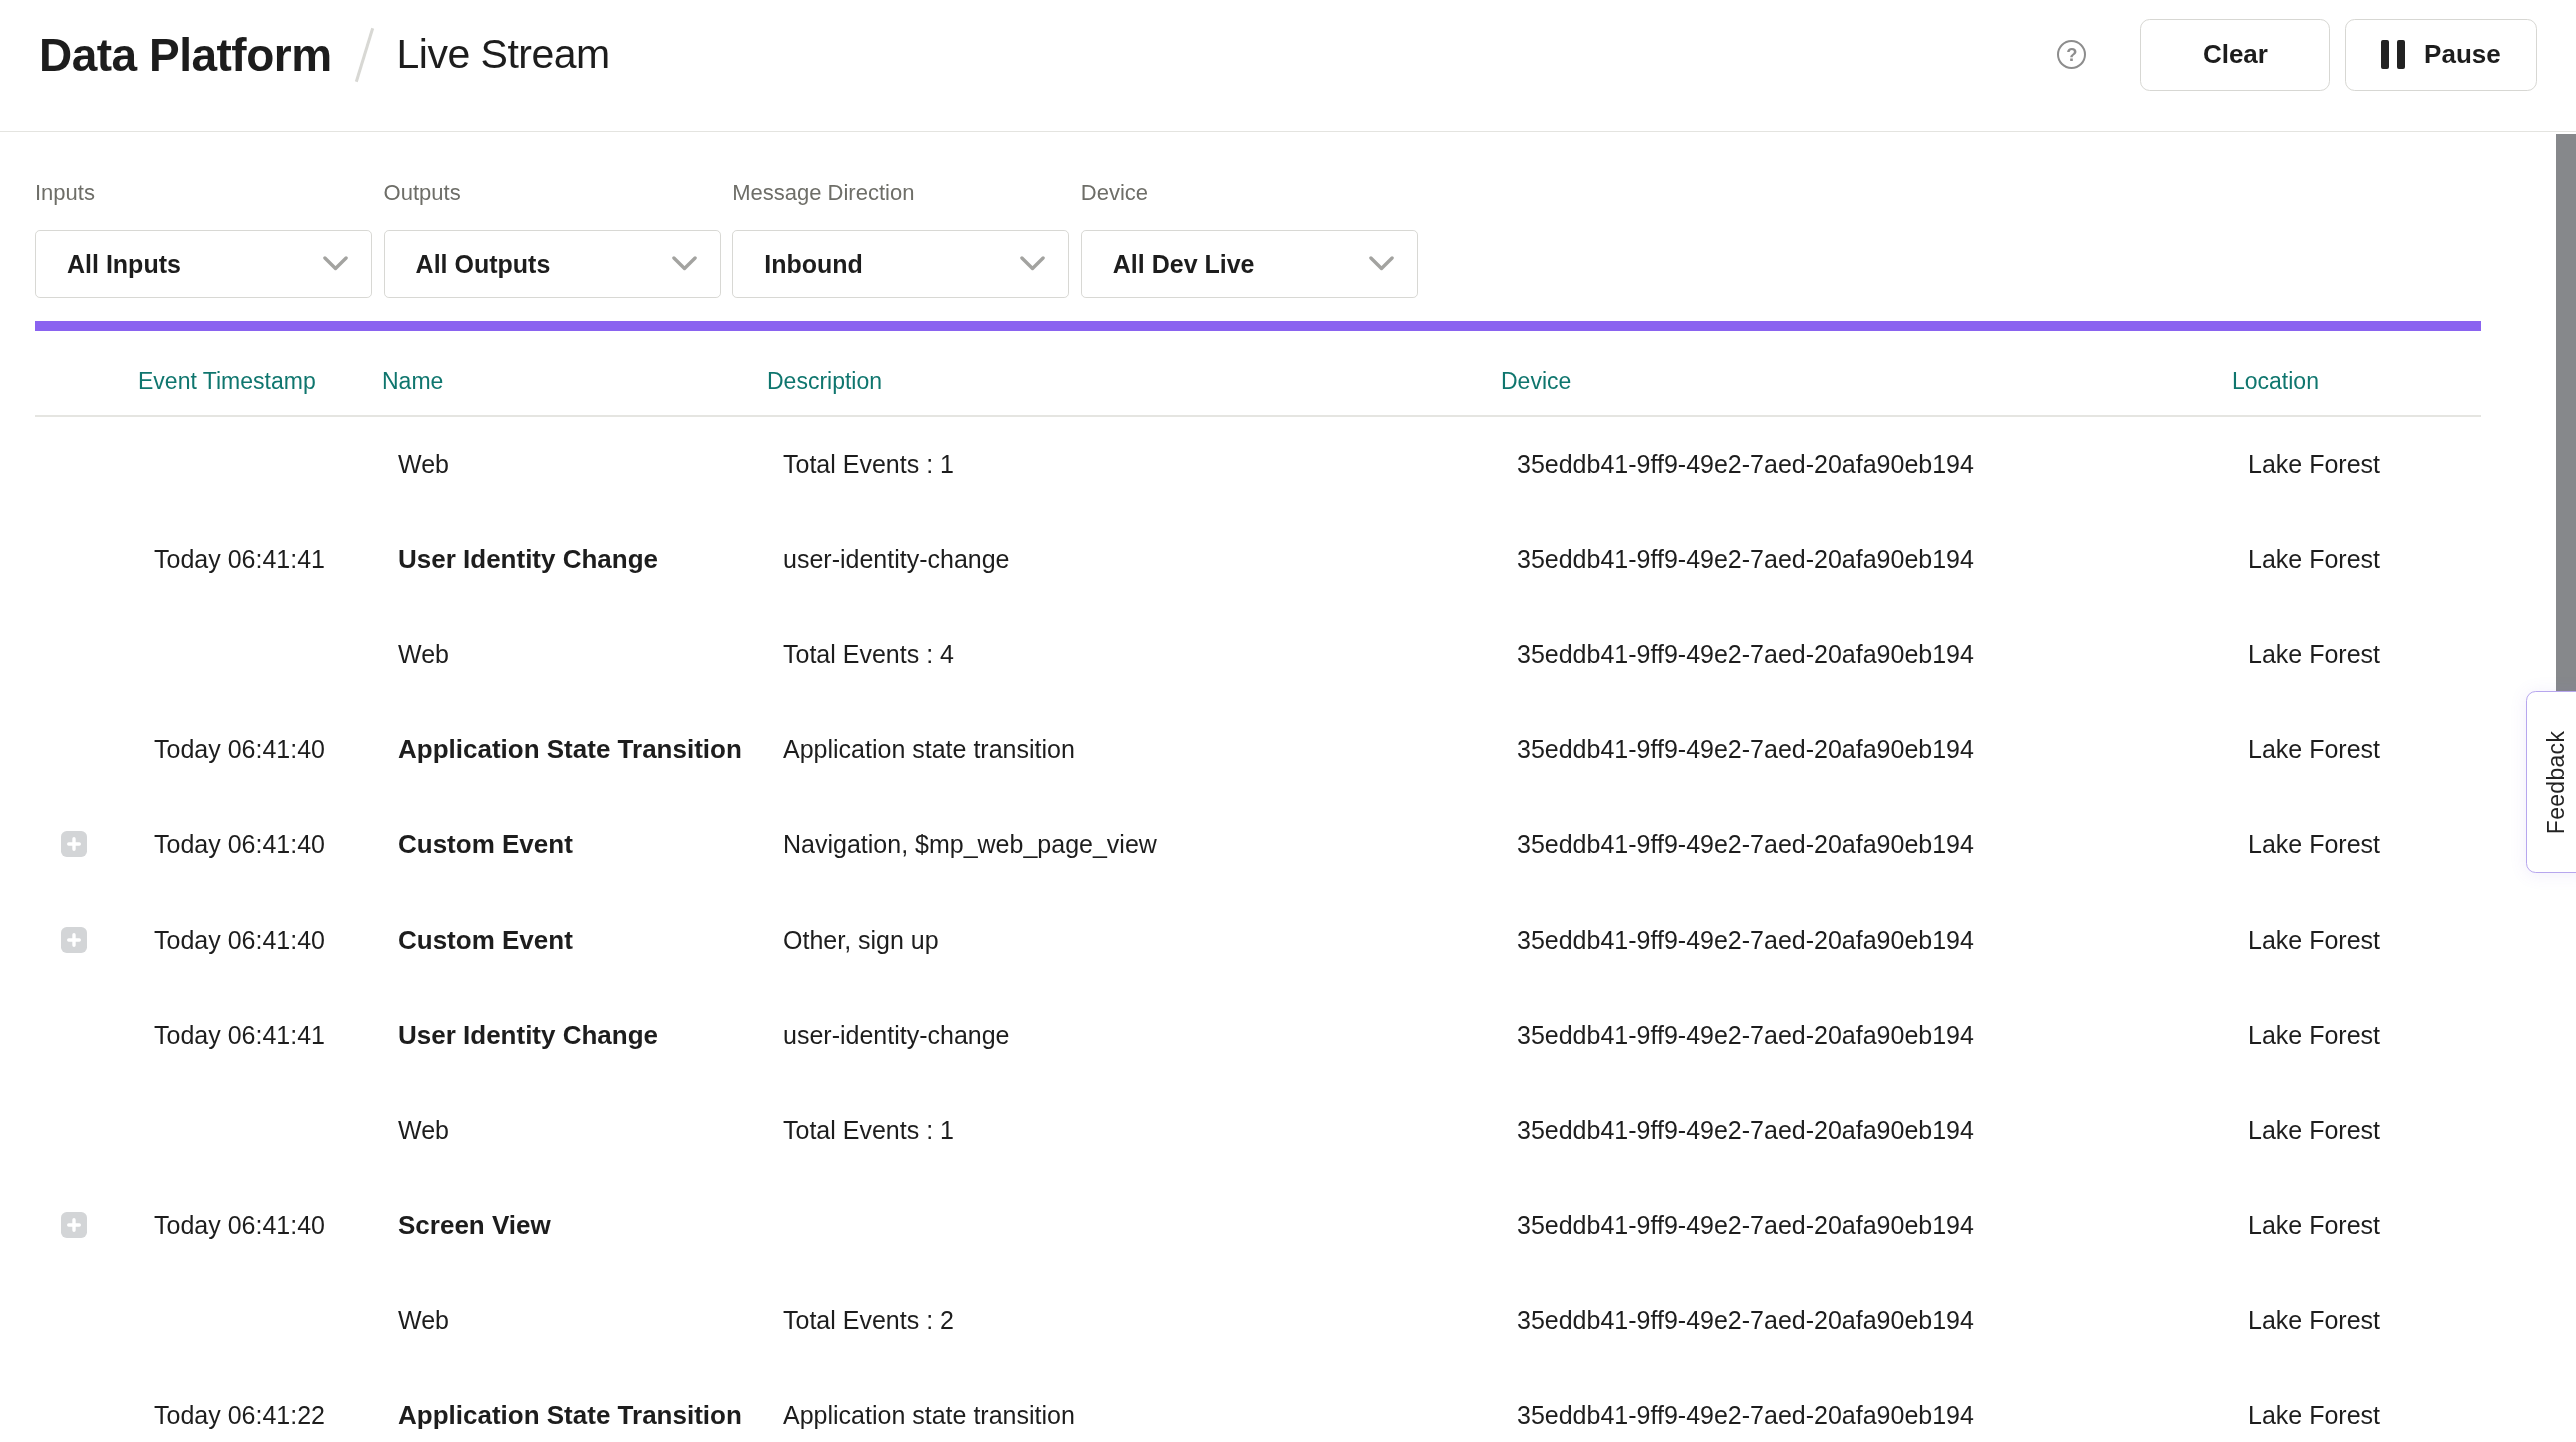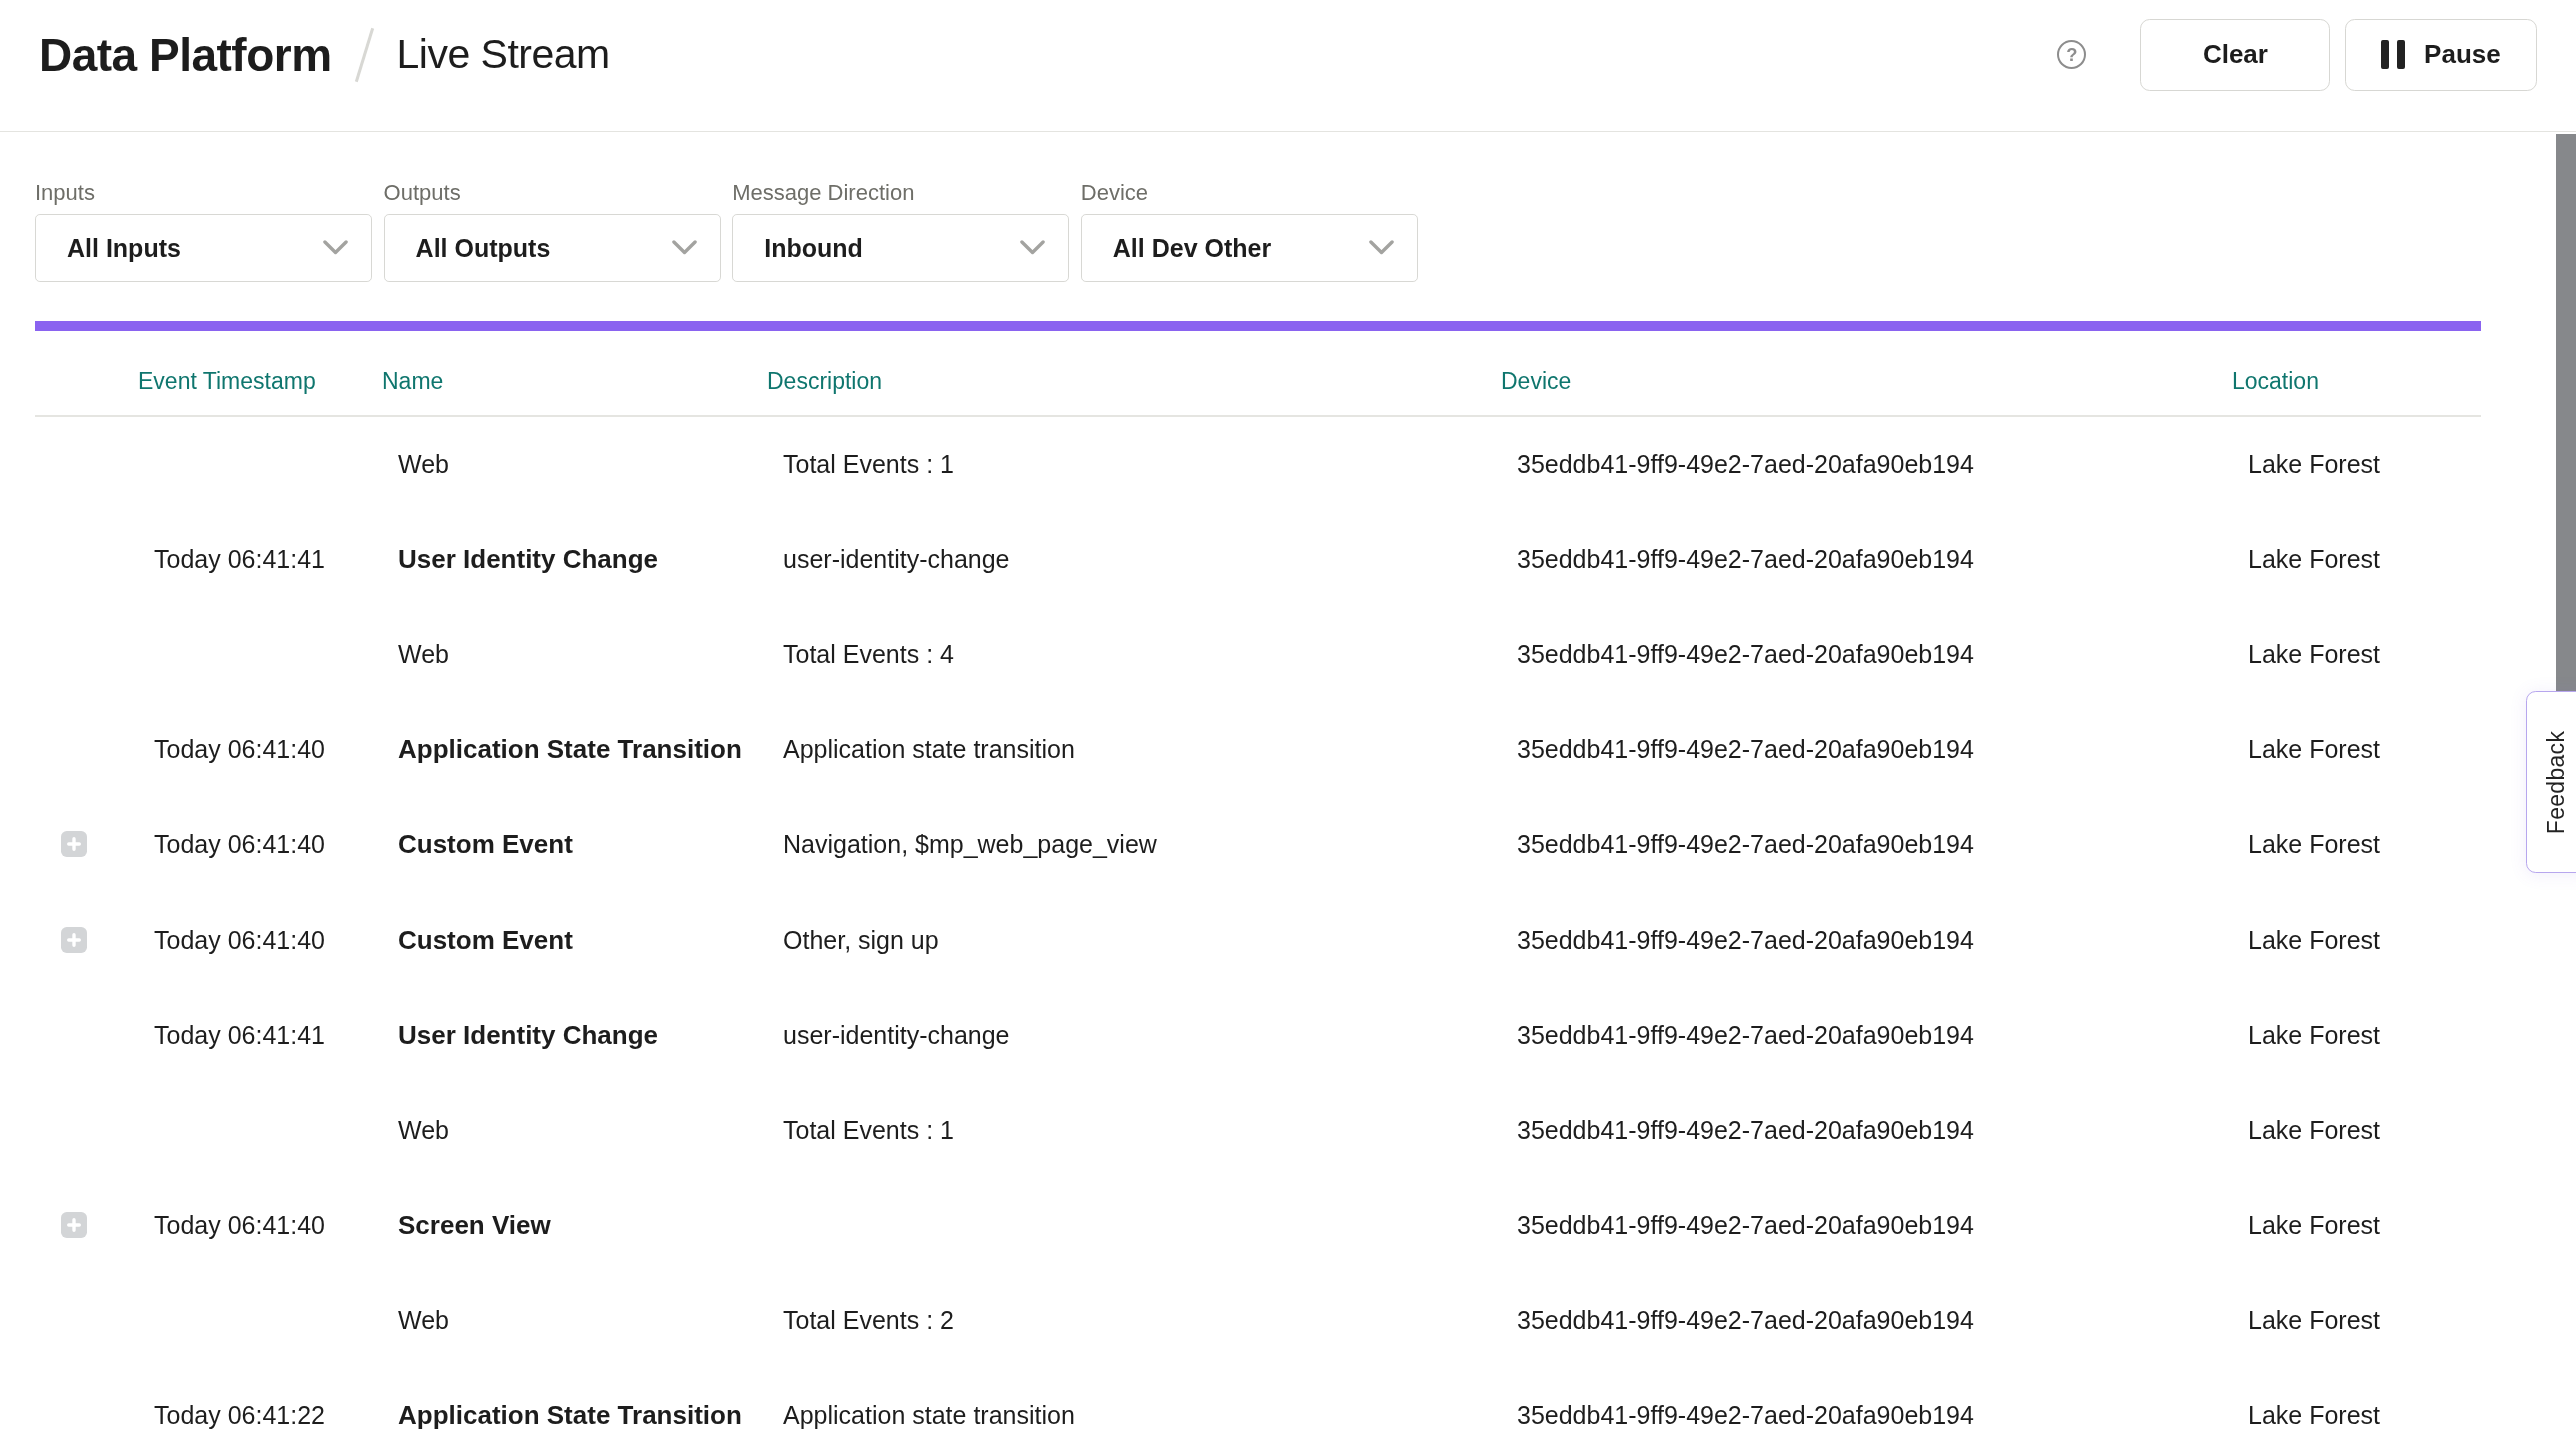--- a/index.html
+++ b/index.html
@@ -19,21 +19,21 @@
        color:#1d1d1d;display:flex;align-items:center;justify-content:center;font-family:inherit;box-sizing:border-box;cursor:pointer;}
   .btn-clear{width:190px;margin-right:14.6px;}
   .btn-pause{width:192px;gap:19.4px;}
   .pause-ic{display:flex;gap:7.8px;}
   .pause-ic i{display:block;width:7.8px;height:29px;background:#222;border-radius:1.9px;}
 
   
   .filters{position:absolute;top:132px;left:35px;display:flex;gap:11.6px;}
   .fgroup{width:337px;}
   .flabel{margin-top:47px;font-size:22px;line-height:27px;color:#6e6e68;}
-  .fbox{margin-top:8px;height:68px;border:1.9px solid #d8d8d4;border-radius:4.9px;background:#fff;box-sizing:border-box;
+  .fbox{margin-top:24px;height:68px;border:1.9px solid #d8d8d4;border-radius:4.9px;background:#fff;box-sizing:border-box;
         display:flex;align-items:center;justify-content:space-between;padding:0 23px 0 31px;cursor:pointer;}
   .fvalue{font-size:25px;font-weight:700;white-space:nowrap;}
 
   
   .progress{position:absolute;left:35px;top:321px;width:2446px;height:9.7px;background:#8a63f0;}
 
   
   .thead span{position:absolute;top:368px;font-size:23px;color:#0f766e;white-space:nowrap;}
   .h-ts{left:138px;} .h-name{left:382px;} .h-desc{left:767px;} .h-dev{left:1501px;} .h-loc{left:2232px;}
   .thead-border{position:absolute;left:35px;top:415px;width:2446px;height:1.9px;background:#e5e5e1;}
@@ -102,21 +102,21 @@
       <div class="fbox">
         <span class="fvalue">Inbound</span>
         <svg width="25" height="15.5" viewBox="0 0 26 16">
             <path d="M2 2l11 11L24 2" fill="none" stroke="#a3a3a0" stroke-width="3.5" stroke-linecap="round" stroke-linejoin="round"></path>
           </svg>
       </div>
     </div>
     <div class="fgroup">
       <div class="flabel">Device</div>
       <div class="fbox">
-        <span class="fvalue">All Dev Other</span>
+        <span class="fvalue">All Dev Live</span>
         <svg width="25" height="15.5" viewBox="0 0 26 16">
             <path d="M2 2l11 11L24 2" fill="none" stroke="#a3a3a0" stroke-width="3.5" stroke-linecap="round" stroke-linejoin="round"></path>
           </svg>
       </div>
     </div>
   </section>
 
   <div class="progress" style="background: rgb(138, 99, 240);"></div>
 
   <div class="thead">

